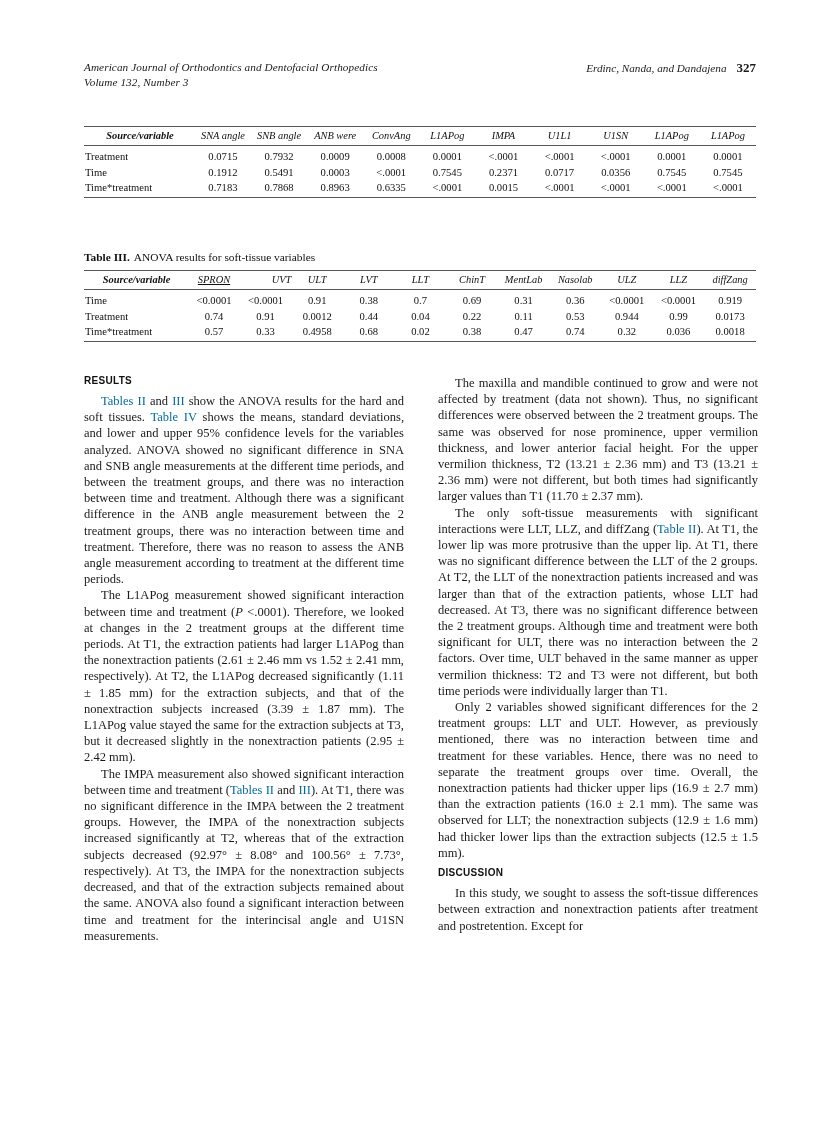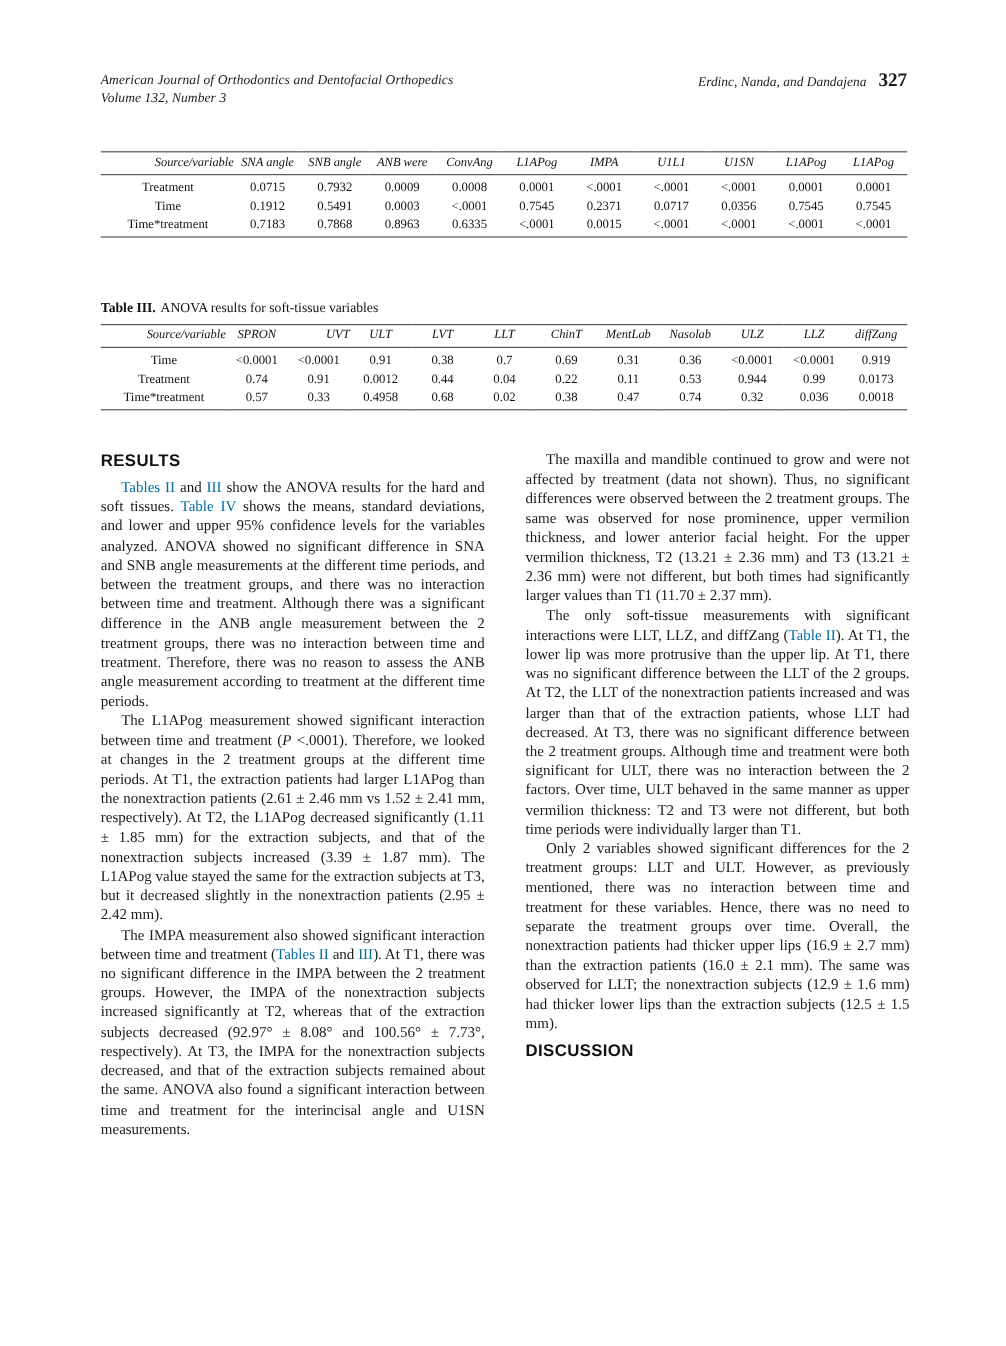--- a/index.html
+++ b/index.html
@@ -52,21 +52,21 @@
     white-space: nowrap;
     font-size: 11.2px;
     line-height: 15px;
   }
   .runhead-right .authors {
     font-style: italic;
   }
   .runhead-right .pageno {
     font-weight: bold;
     font-style: normal;
-    font-size: 16px;
+    font-size: 13px;
     margin-left: 10px;
   }
 
   
   .table-block { position: absolute; left: 84px; width: 672px; }
   #table2-block { top: 126px; }
   #table3-block { top: 250px; }
 
   .table-caption {
     font-size: 11.4px;
@@ -87,36 +87,37 @@
   table.anova thead th {
     font-style: italic;
     font-weight: normal;
     padding: 3px 0 4px 0;
     border-top: 1.1px solid #555;
     border-bottom: 1.4px solid #555;
     white-space: nowrap;
     font-size: 10.4px;
   }
   table.anova thead th.col-src {
-    text-align: right;
+    text-align: center;
     padding-left: 1px;
+    font-weight: bold;
   }
   table.anova thead th.col-val {
     text-align: center;
   }
   table.anova tbody td {
     padding: 2.3px 0 2.3px 0;
     white-space: nowrap;
     font-size: 10.6px;
   }
   table.anova tbody tr:first-child td {
     padding-top: 5px;
   }
   table.anova tbody td.col-src {
-    text-align: center;
+    text-align: left;
     padding-left: 1px;
   }
   table.anova tbody td.col-val {
     text-align: center;
   }
   table.anova tbody tr:last-child td {
     border-bottom: 1.1px solid #555;
     padding-bottom: 4px;
   }
 
@@ -132,21 +133,21 @@
     position: absolute;
     top: 0;
     width: 320px;
     height: 690px;
   }
   .col-left { left: 0; }
   .col-right { left: 354px; }
 
   h2.section {
     font-family: "Liberation Sans", "DejaVu Sans", sans-serif;
-    font-size: 14px;
+    font-size: 10px;
     font-weight: bold;
     letter-spacing: 0.3px;
     margin: 0 0 7px 0;
     color: #111;
   }
   h2.section.spaced { margin-top: 6px; }
 
   p.para {
     margin: 0;
     text-align: justify;
@@ -241,21 +242,21 @@
   </div>
 
   <div class="table-block" id="table3-block">
     <div class="table-caption">
       <span class="tnum">Table III.</span><span class="ttitle">ANOVA results for soft-tissue variables</span>
     </div>
     <table class="anova" id="table3">
       <thead>
         <tr>
             <th class="col-src" style="width: 15.5%;">Source/variable</th>
-            <th class="col-val" style="width: 7.68182%;">SPRON</th>
+            <th class="col-val" style="width: 7.68182%; text-decoration: underline;">SPRON</th>
             <th class="col-val" style="width: 7.68182%; text-align: right;">UVT</th>
             <th class="col-val" style="width: 7.68182%;">ULT</th>
             <th class="col-val" style="width: 7.68182%;">LVT</th>
             <th class="col-val" style="width: 7.68182%;">LLT</th>
             <th class="col-val" style="width: 7.68182%;">ChinT</th>
             <th class="col-val" style="width: 7.68182%;">MentLab</th>
             <th class="col-val" style="width: 7.68182%;">Nasolab</th>
             <th class="col-val" style="width: 7.68182%;">ULZ</th>
             <th class="col-val" style="width: 7.68182%;">LLZ</th>
             <th class="col-val" style="width: 7.68182%;">diffZang</th>
@@ -322,16 +323,17 @@
 
     <div class="col col-right">
       <p class="para">The maxilla and mandible continued to grow and were not affected by treatment (data not shown). Thus, no significant differences were observed between the 2 treatment groups. The same was observed for nose prominence, upper vermilion thickness, and lower anterior facial height. For the upper vermilion thickness, T2 (13.21 ± 2.36 mm) and T3 (13.21 ± 2.36 mm) were not different, but both times had significantly larger values than T1 (11.70 ± 2.37 mm).</p>
 
       <p class="para"><span>The only soft-tissue measurements with significant interactions were LLT, LLZ, and diffZang (</span><a class="xref" href="#">Table II</a><span>). At T1, the lower lip was more protrusive than the upper lip. At T1, there was no significant difference between the LLT of the 2 groups. At T2, the LLT of the nonextraction patients increased and was larger than that of the extraction patients, whose LLT had decreased. At T3, there was no significant difference between the 2 treatment groups. Although time and treatment were both significant for ULT, there was no interaction between the 2 factors. Over time, ULT behaved in the same manner as upper vermilion thickness: T2 and T3 were not different, but both time periods were individually larger than T1.</span></p>
 
       <p class="para">Only 2 variables showed significant differences for the 2 treatment groups: LLT and ULT. However, as previously mentioned, there was no interaction between time and treatment for these variables. Hence, there was no need to separate the treatment groups over time. Overall, the nonextraction patients had thicker upper lips (16.9 ± 2.7 mm) than the extraction patients (16.0 ± 2.1 mm). The same was observed for LLT; the nonextraction subjects (12.9 ± 1.6 mm) had thicker lower lips than the extraction subjects (12.5 ± 1.5 mm).</p>
 
       <h2 class="section spaced">DISCUSSION</h2>
 
+      <p class="para">In this study, we sought to assess the soft-tissue differences between extraction and nonextraction patients after treatment and postretention. Except for</p>
     </div>
 
   </div>
 </div>
 
 </body></html>

